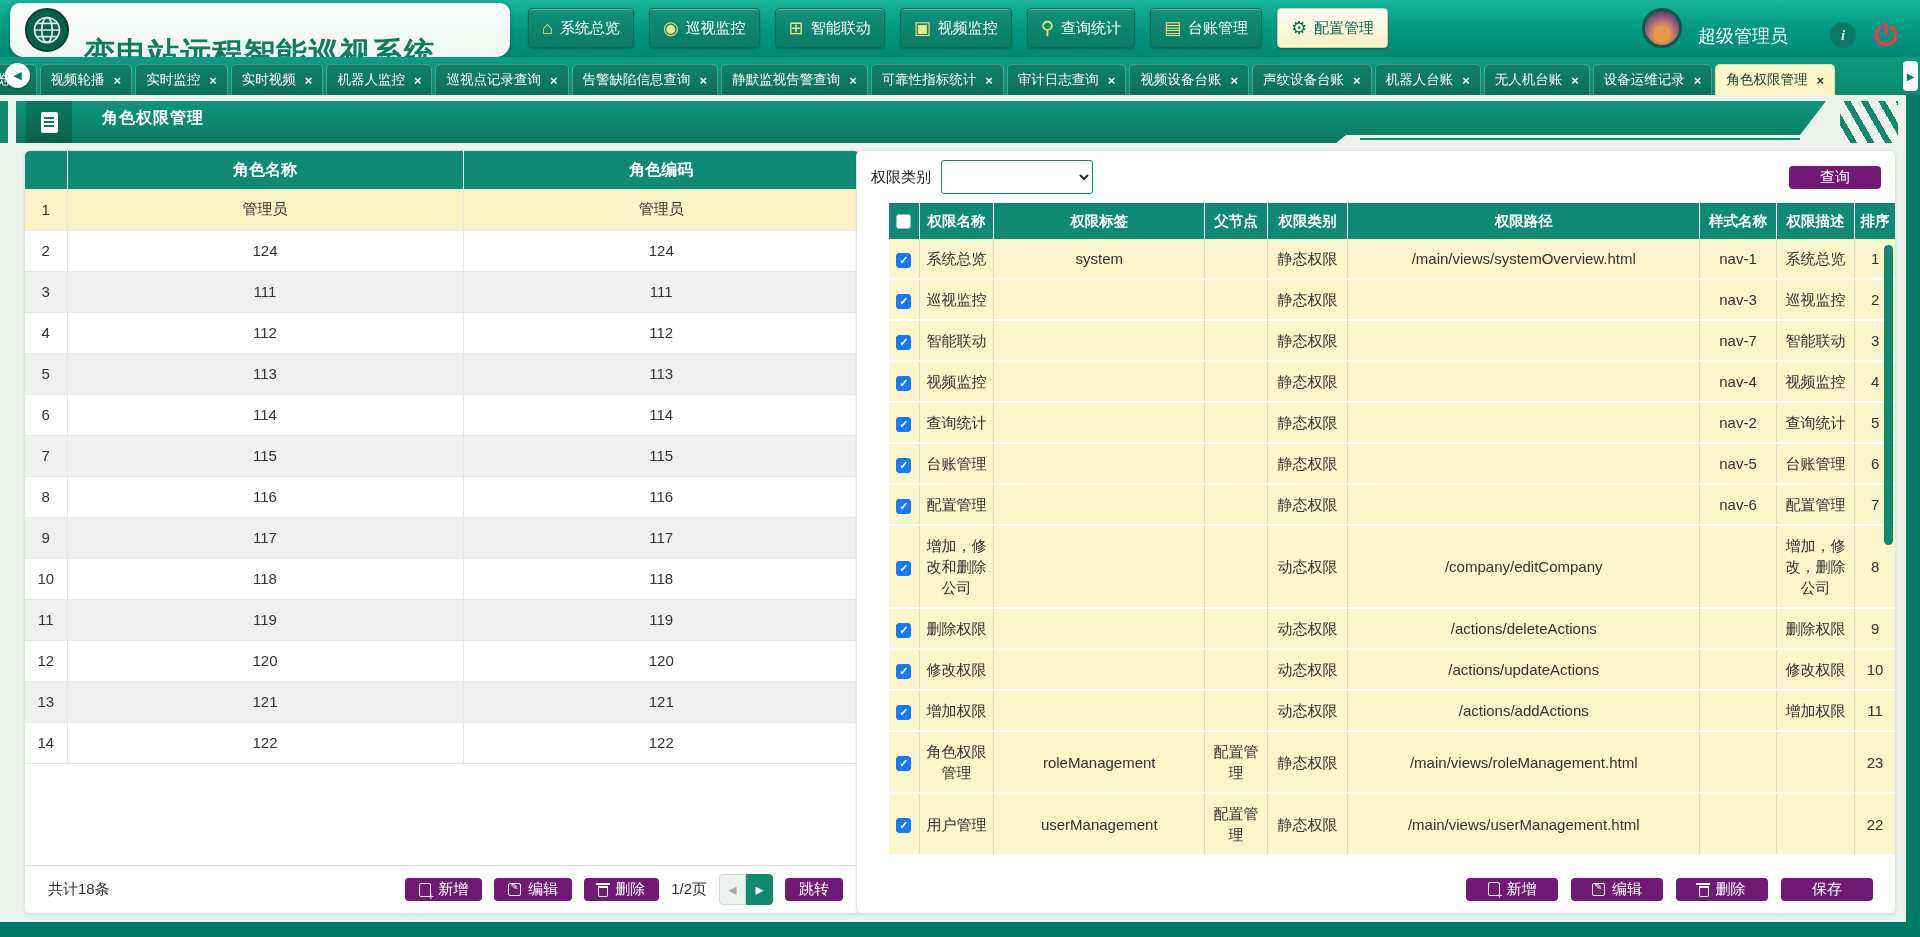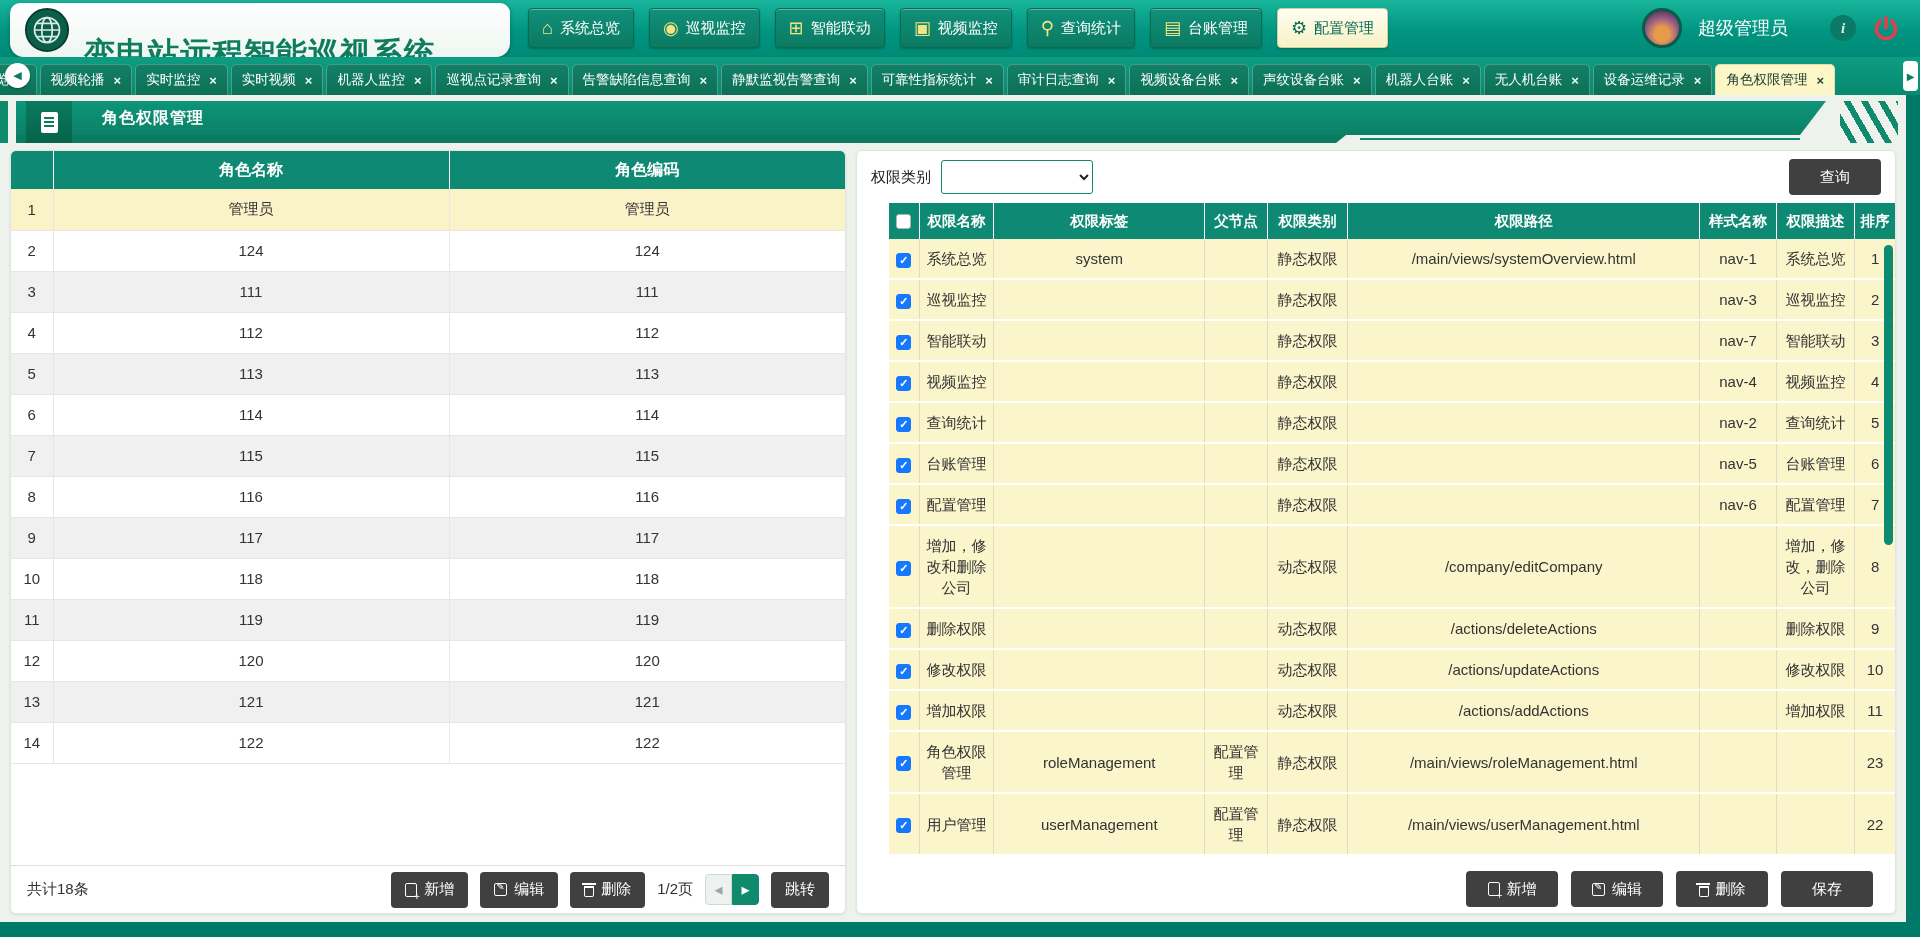--- a/index.html
+++ b/index.html
@@ -19,21 +19,21 @@
     text-shadow:0 1px 0 rgba(255,255,255,.8);margin-top:48px; }
   .main-nav { position:absolute; left:528px; top:8px; display:flex; gap:15px; }
   .nav-btn { height:40px; padding:0 13px; display:flex; align-items:center; gap:7px;
     background:linear-gradient(180deg,#12english 0,#0f8a70); background:linear-gradient(180deg,#10907a,#0b7a62);
     border:1px solid #0a6b55; border-radius:4px; color:#fff; font-size:15px;
     box-shadow:inset 0 1px 0 rgba(255,255,255,.35), 0 1px 2px rgba(0,0,0,.25); cursor:pointer; }
   .nav-ico { color:#f2e383; font-size:18px; line-height:1; }
   .nav-btn.active { background:linear-gradient(180deg,#fffef2,#f7f1c6);
     border-color:#cfd0a0; color:#0a6b52; }
   .nav-btn.active .nav-ico { color:#0a6b52; }
-  .user-area { position:absolute; right:20px; top:8px; display:flex; align-items:center; gap:16px; }
+  .user-area { position:absolute; right:20px; top:8px; display:flex; align-items:flex-end; gap:16px; }
   .avatar { width:40px; height:40px; border-radius:50%; border:3px solid #0a5b49;
     background:radial-gradient(circle at 50% 68%, #e89a4b 0 26%, #9a5f86 55%, #32224a 100%); }
   .user-name { color:#fff; font-size:18px; margin-right:26px; }
   .info-btn { width:26px; height:26px; border-radius:50%; background:#0a7a67;
     color:#d7ece6; font-size:15px; font-weight:bold; font-style:italic;
     display:flex; align-items:center; justify-content:center; cursor:pointer;
     font-family:"Liberation Serif",serif; }
   .power-btn { width:28px; height:28px; cursor:pointer; }
 
   
@@ -73,44 +73,44 @@
     color:#fff; font-size:16px; font-weight:bold; z-index:2; letter-spacing:1px; }
   .title-sub { position:absolute; left:16px; top:34px; width:1330px; height:8px;
     background:#0a7a60; clip-path:polygon(0 0,100% 0,calc(100% - 10px) 100%,0 100%); }
   .title-underline { position:absolute; left:1360px; top:37px; width:440px; height:2px; background:#0f8a6d; }
   .title-stripes { position:absolute; right:8px; top:0; width:58px; height:42px;
     background:repeating-linear-gradient(60deg, transparent 0 9px, #0f8a6d 9px 15px); }
 
   
   .panel { position:absolute; top:55px; bottom:8px; background:#fff; border:1px solid #dfe5df;
     border-radius:6px; box-shadow:0 1px 3px rgba(0,0,0,.08); overflow:hidden; }
-  .left-panel  { left:10px;  width:836px; }
+  .left-panel  { left:24px;  width:836px; }
   .right-panel { left:856px; right:10px; }
 
   table { border-collapse:collapse; width:100%; table-layout:fixed; }
   th,td { text-align:center; overflow:hidden; }
 
   
   .role-table th { height:38px; background:#0e8973; color:#fff; font-size:16px; font-weight:bold;
     border-right:1px solid rgba(255,255,255,.4); }
   .role-table th:last-child { border-right:none; }
   .role-table td { height:41px; font-size:15px; color:#333;
     border-right:1px solid #e6e6e6; border-bottom:1px solid #e6e6e6; }
   .role-table td:last-child { border-right:none; }
   .lrow.sel  td { background:#fbf3c8; }
   .lrow.even td { background:#ffffff; }
   .lrow.odd  td { background:#f0f0f0; }
   .col-idx { width:42px; }
 
   .panel-footer { position:absolute; left:0; right:0; bottom:0; height:48px; background:#fff;
     display:flex; align-items:center; padding:0 16px; gap:12px; }
   .left-panel .panel-footer { border-top:1px solid #ddd; }
-  .total-label { font-size:15px; color:#333; }
+  .total-label { font-size:15px; color:#333;margin-left:7px; }
   .spacer { flex:1; }
-  .btn { height:36px; padding:0 14px; background:#404040; border:none; border-radius:4px;
+  .btn { height:23px; padding:0 14px; background:#701a75; border:none; border-radius:4px;
     color:#fff; font-size:15px; display:flex; align-items:center; gap:7px; cursor:pointer;
     font-family:Liberation Serif, serif; }
   .page-indicator { font-size:15px; color:#333; margin:0 0; }
   .pager { display:flex; }
   .pg-prev { width:27px; height:31px; background:#eef2ee; border:1px solid #cfd8d2;
     border-radius:4px 0 0 4px; color:#9aa; display:flex; align-items:center; justify-content:center; cursor:pointer; }
   .pg-next { width:27px; height:31px; background:#0f8a6d; border:1px solid #0f8a6d;
     border-radius:0 4px 4px 0; color:#fff; display:flex; align-items:center; justify-content:center; cursor:pointer; }
 
   

